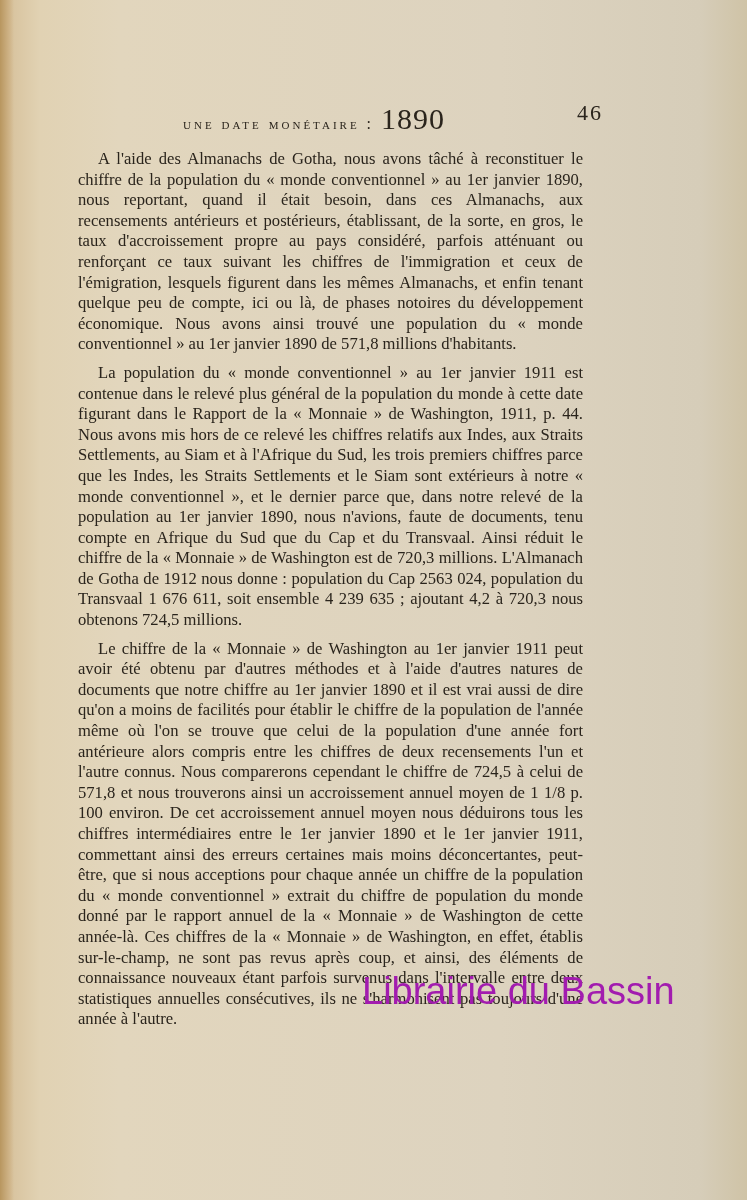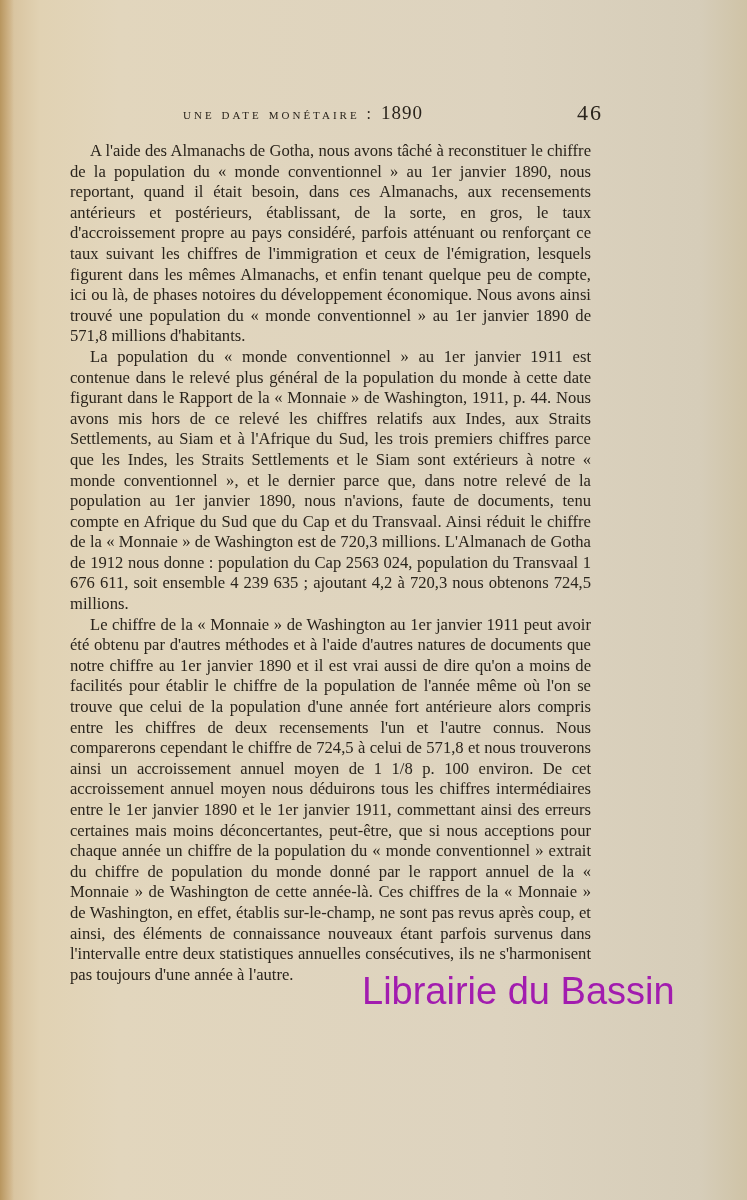--- a/index.html
+++ b/index.html
@@ -15,31 +15,31 @@
   }
   .header {
     position: absolute; top: 98px; left: 183px; width: 420px; height: 30px;
   }
   .running-title {
     position: absolute; left: 0; top: 4px;
     font-family: "Liberation Serif", serif;
     font-size: 16px; letter-spacing: 3px; font-variant: small-caps;
     text-transform: lowercase; color: #2a241c;
   }
-  .running-title .yr { text-transform: none; font-size: 19px; letter-spacing: 1px; }
+  .running-title .yr { text-transform: none; font-size: 30px; letter-spacing: 1px; }
   .page-number {
     position: absolute; right: 0; top: 2px;
     font-family: "Liberation Serif", serif; font-size: 22px; letter-spacing: 2px;
   }
   .body-text {
     position: absolute; top: 141px; left: 70px; width: 521px;
     font-family: "Liberation Serif", serif;
     font-size: 16.6px; line-height: 20.6px; text-align: justify;
   }
-  .body-text p { margin: 0; text-indent: 20px; }
+  .body-text p { margin: 8px; text-indent: 20px; }
   .watermark {
     position: absolute; left: 362px; top: 970px;
     font-family: "Liberation Sans", sans-serif;
     font-size: 38px; color: #a21caf; letter-spacing: 0px;
   }
 </style>
 </head>
 <body>
 
 <div class="page-edge"></div>

